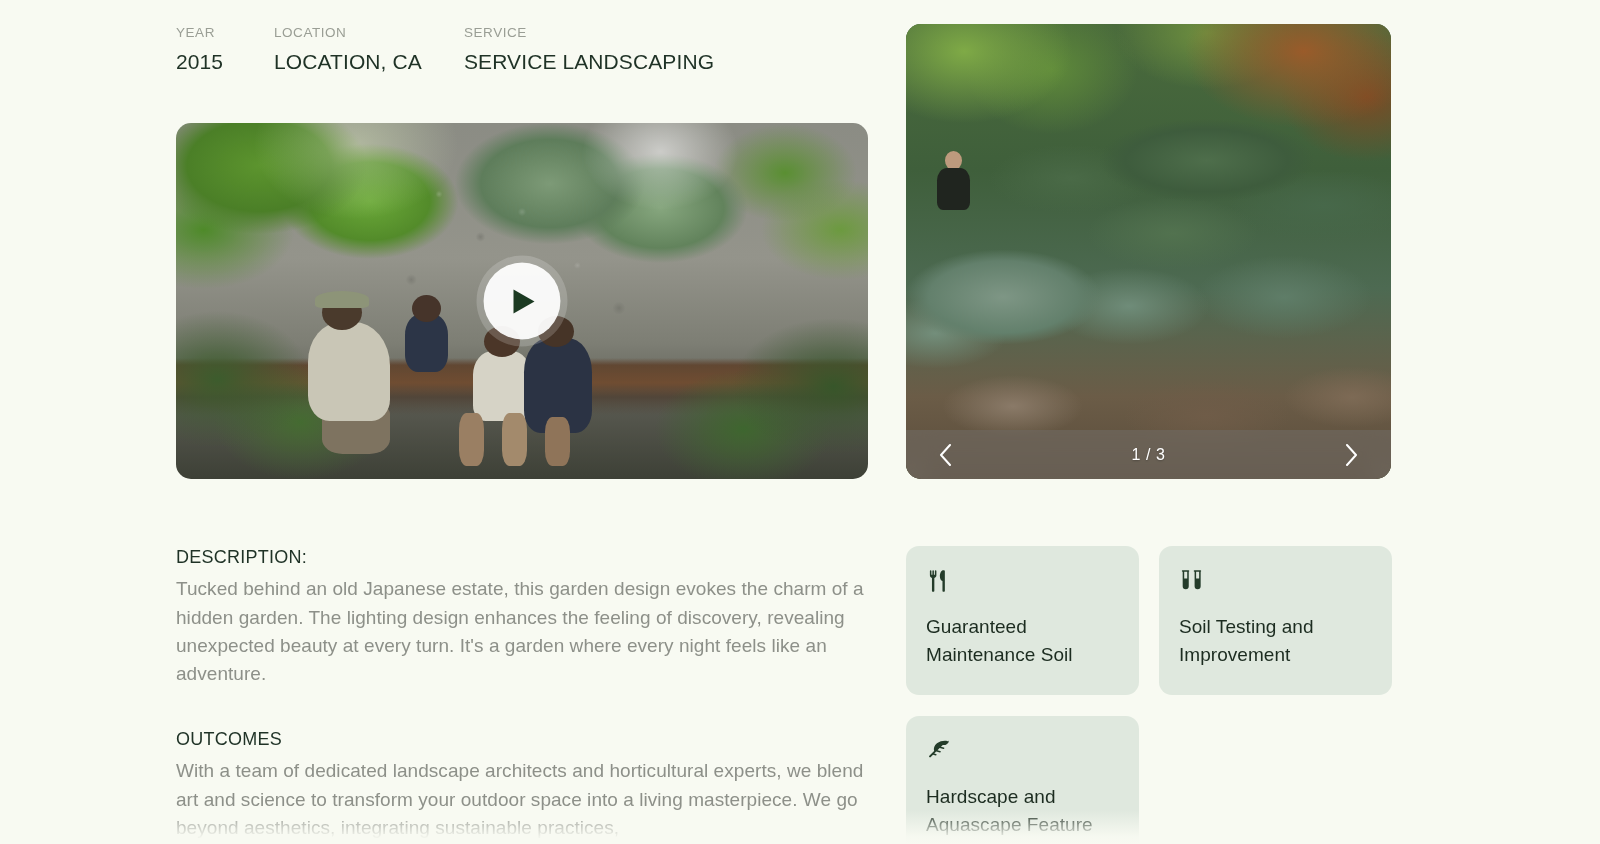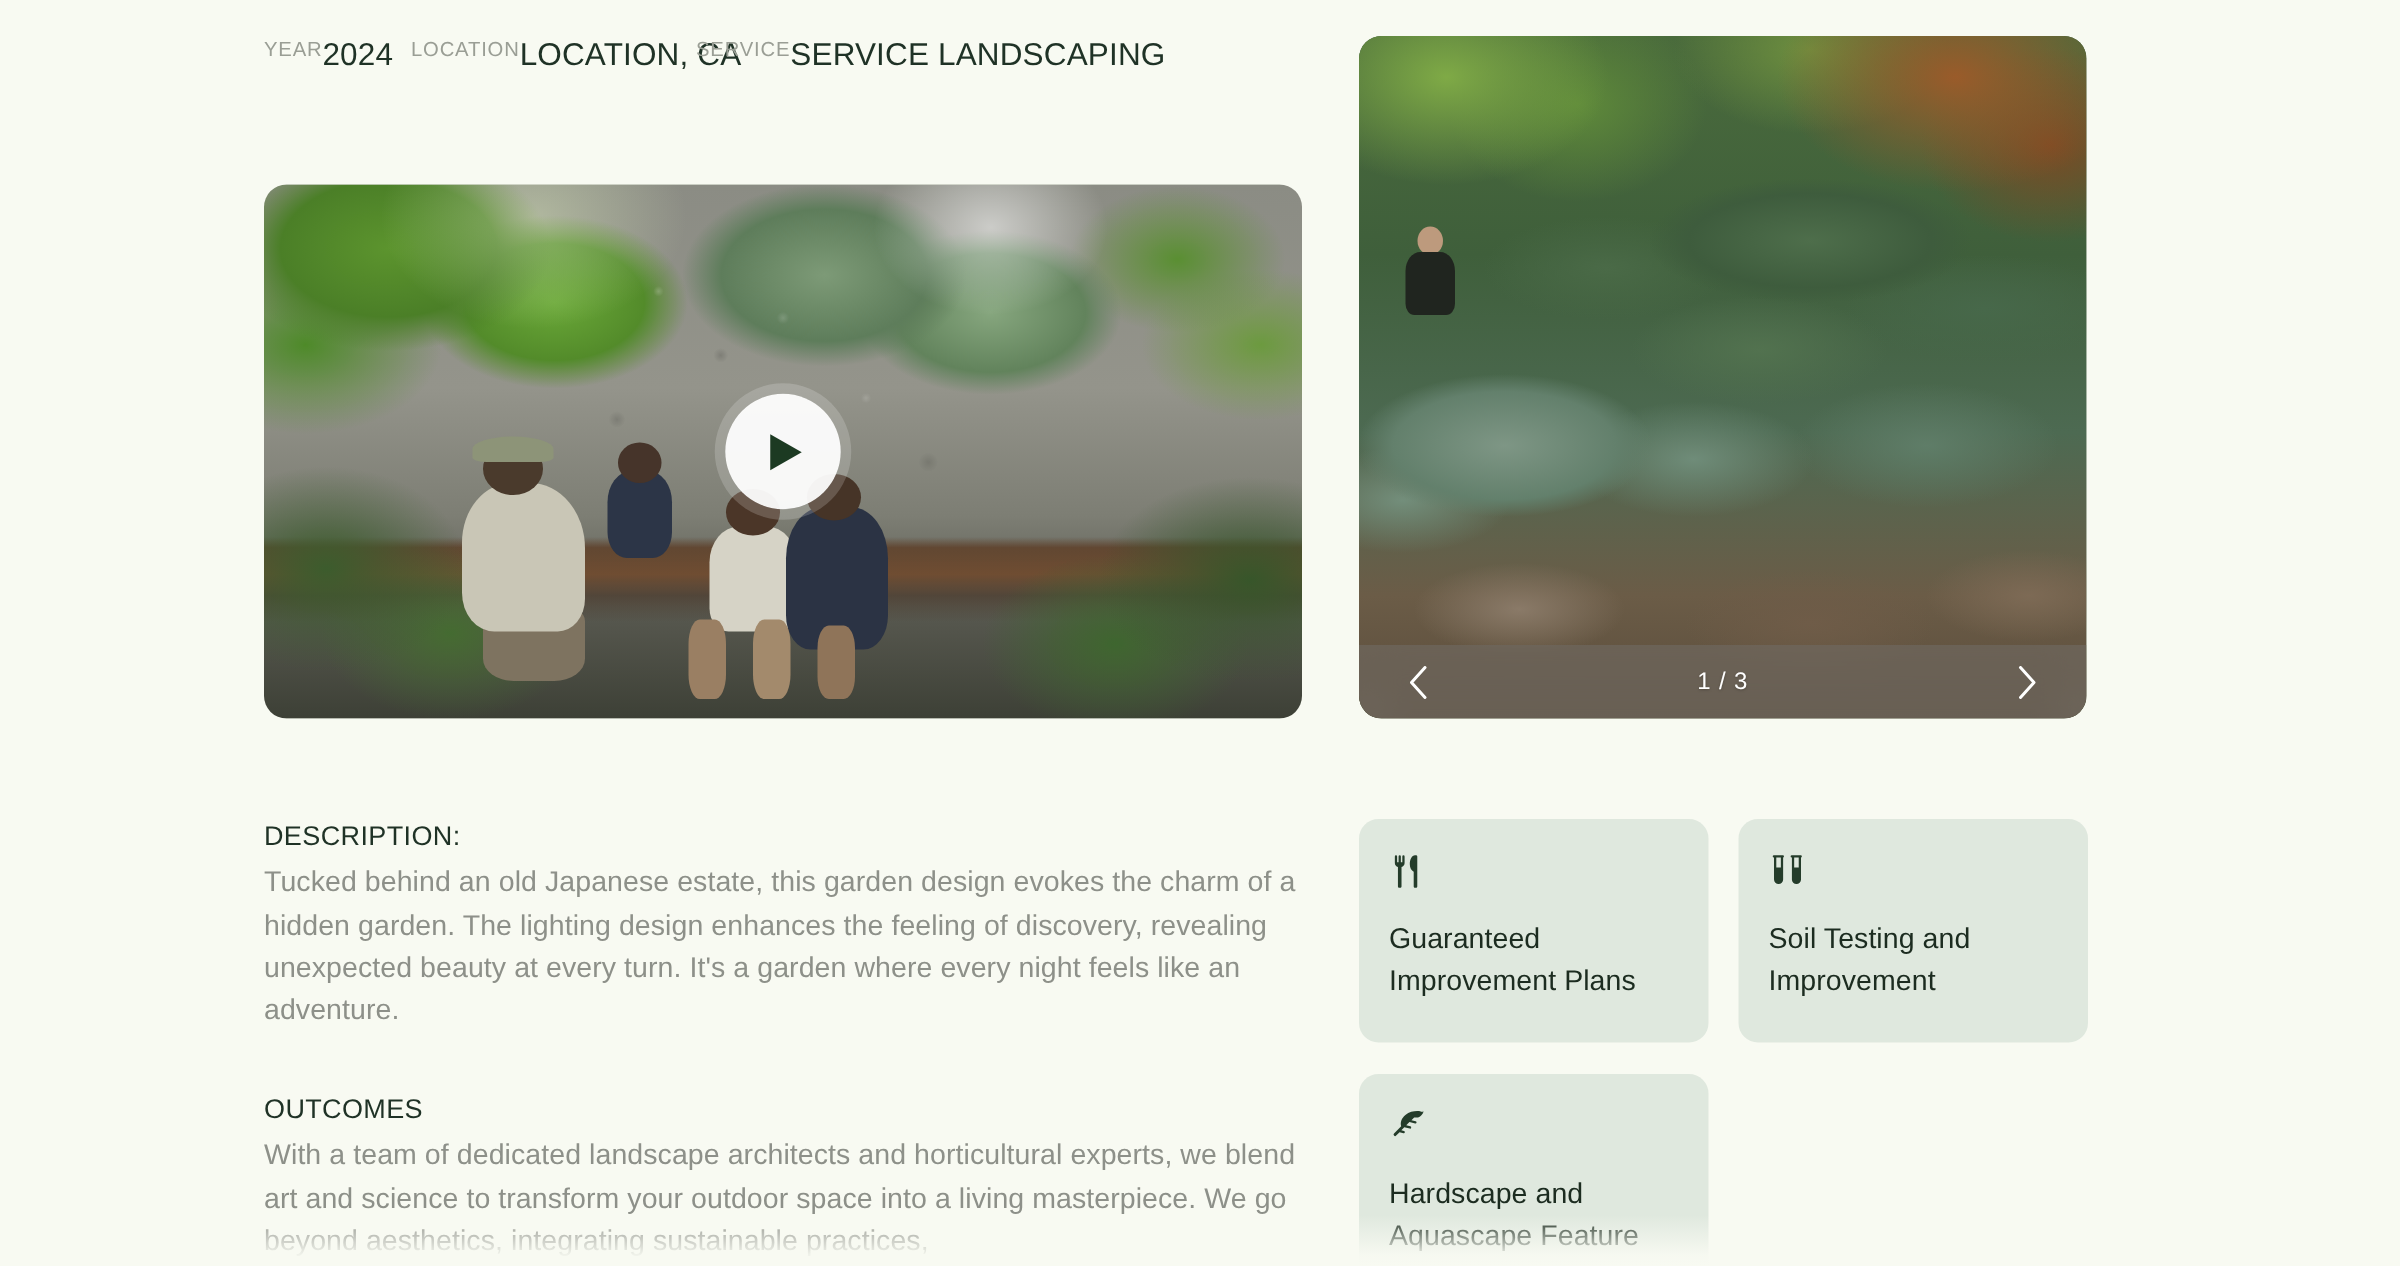--- a/index.html
+++ b/index.html
@@ -26,21 +26,21 @@
   }
 
   
   .meta-row {
     position: absolute;
     top: 26px;
     left: 176px;
     display: flex;
     align-items: flex-start;
   }
-  .meta-block { display: flex; }
+  .meta-block { display: flex; flex-direction: column; }
   .meta-block.year { width: 98px; }
   .meta-block.location { width: 190px; }
   .meta-label {
     font-size: 13.5px;
     letter-spacing: 0.55px;
     color: #9a9e95;
     text-transform: uppercase;
     line-height: 1;
     margin-bottom: 11px;
     font-weight: 400;
@@ -303,21 +303,21 @@
   }
 </style>
 </head>
 <body>
 
 <div class="page">
 
   <div class="meta-row">
     <div class="meta-block year">
       <span class="meta-label">YEAR</span>
-      <span class="meta-value">2024</span>
+      <span class="meta-value">2015</span>
     </div>
     <div class="meta-block location">
       <span class="meta-label">LOCATION</span>
       <span class="meta-value">LOCATION, CA</span>
     </div>
     <div class="meta-block service">
       <span class="meta-label">SERVICE</span>
       <span class="meta-value">SERVICE LANDSCAPING</span>
     </div>
   </div>
@@ -378,21 +378,21 @@
   <div class="features">
 
 
     <div class="feature-card">
       <span class="feature-icon">
         <svg width="26" height="26" viewBox="0 0 24 24" fill="currentColor" aria-hidden="true">
           <path d="M4.3 2a.7.7 0 0 0-.7.7v4.1c0 1.2.8 2.2 1.9 2.5v11.9c0 .4.4.8.8.8h.6c.4 0 .8-.4.8-.8V9.3c1.1-.3 1.9-1.3 1.9-2.5V2.7a.7.7 0 0 0-1.4 0v3.6h-.9V2.7a.7.7 0 0 0-1.4 0v3.6h-.9V2.7A.7.7 0 0 0 4.3 2z"></path>
           <path d="M16 2c-1.9 0-3.2 2.5-3.2 5.6 0 2.3 1 4 2.4 4.5v9.1c0 .4.4.8.8.8h.6c.4 0 .8-.4.8-.8V2.8c0-.4-.3-.8-.8-.8H16z"></path>
         </svg>
       </span>
-      <div class="feature-label">Guaranteed Improvement Plans</div>
+      <div class="feature-label">Guaranteed Maintenance Soil</div>
     </div>
 
     <div class="feature-card">
       <span class="feature-icon">
         <svg width="26" height="26" viewBox="0 0 24 24" fill="currentColor" aria-hidden="true">
           <path d="M3.6 2h5.2c.4 0 .7.3.7.7s-.3.7-.7.7H9v13.5a2.8 2.8 0 0 1-5.6 0V3.4h-.1a.7.7 0 0 1 0-1.4h.3zm1.2 1.4v6.2h2.8V3.4H4.8z"></path>
           <path d="M14.6 2h5.2c.4 0 .7.3.7.7s-.3.7-.7.7H20v13.5a2.8 2.8 0 0 1-5.6 0V3.4h-.1a.7.7 0 0 1 0-1.4h.3zm1.2 1.4v6.2h2.8V3.4h-2.8z"></path>
         </svg>
       </span>
       <div class="feature-label">Soil Testing and Improvement</div>

